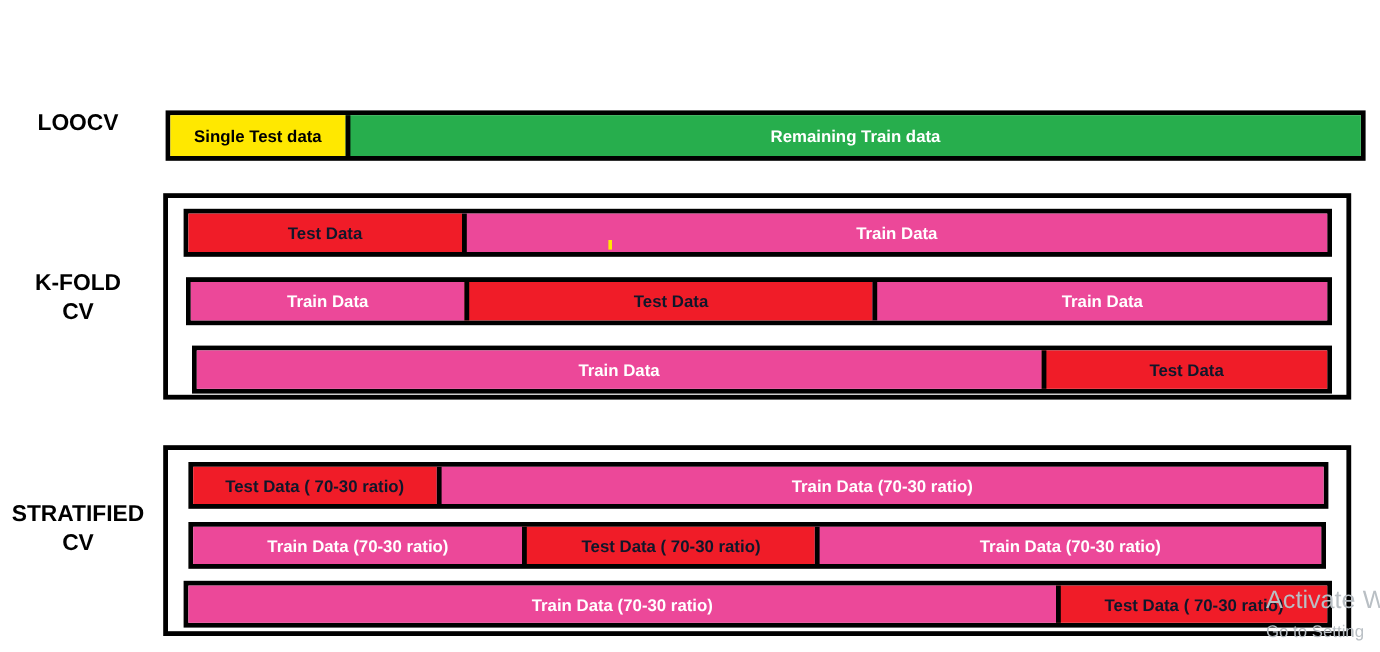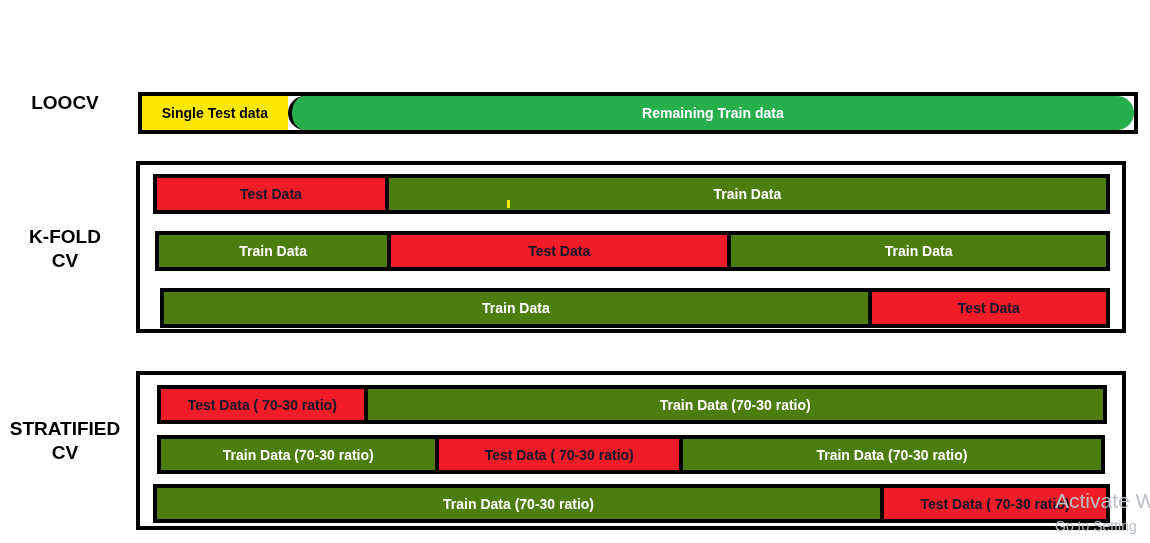--- a/index.html
+++ b/index.html
@@ -44,22 +44,22 @@
     font-weight: bold;
     font-size: 14px;
     line-height: 1;
     overflow: hidden;
     white-space: nowrap;
   }
   .seg + .seg { border-left: 4px solid #000000; }
 
   .c-lime  { background: #aee11c; color: #000000; }
   .c-yellow{ background: #ffe800; color: #000000; }
-  .c-green { background: #27ae4d; color: #ffffff; border-radius: 17px; }
-  .c-blue  { background: #4d7c0f; color: #ffffff; }
+  .c-green { background: #27ae4d; color: #ffffff; }
+  .c-blue  { background: #ec4899; color: #ffffff; }
   .c-red   { background: #f01c28; color: #0f172a; }
 
   
   .group-box {
     position: absolute;
     border: 4px solid #000000;
     background: #ffffff;
   }
 
   

